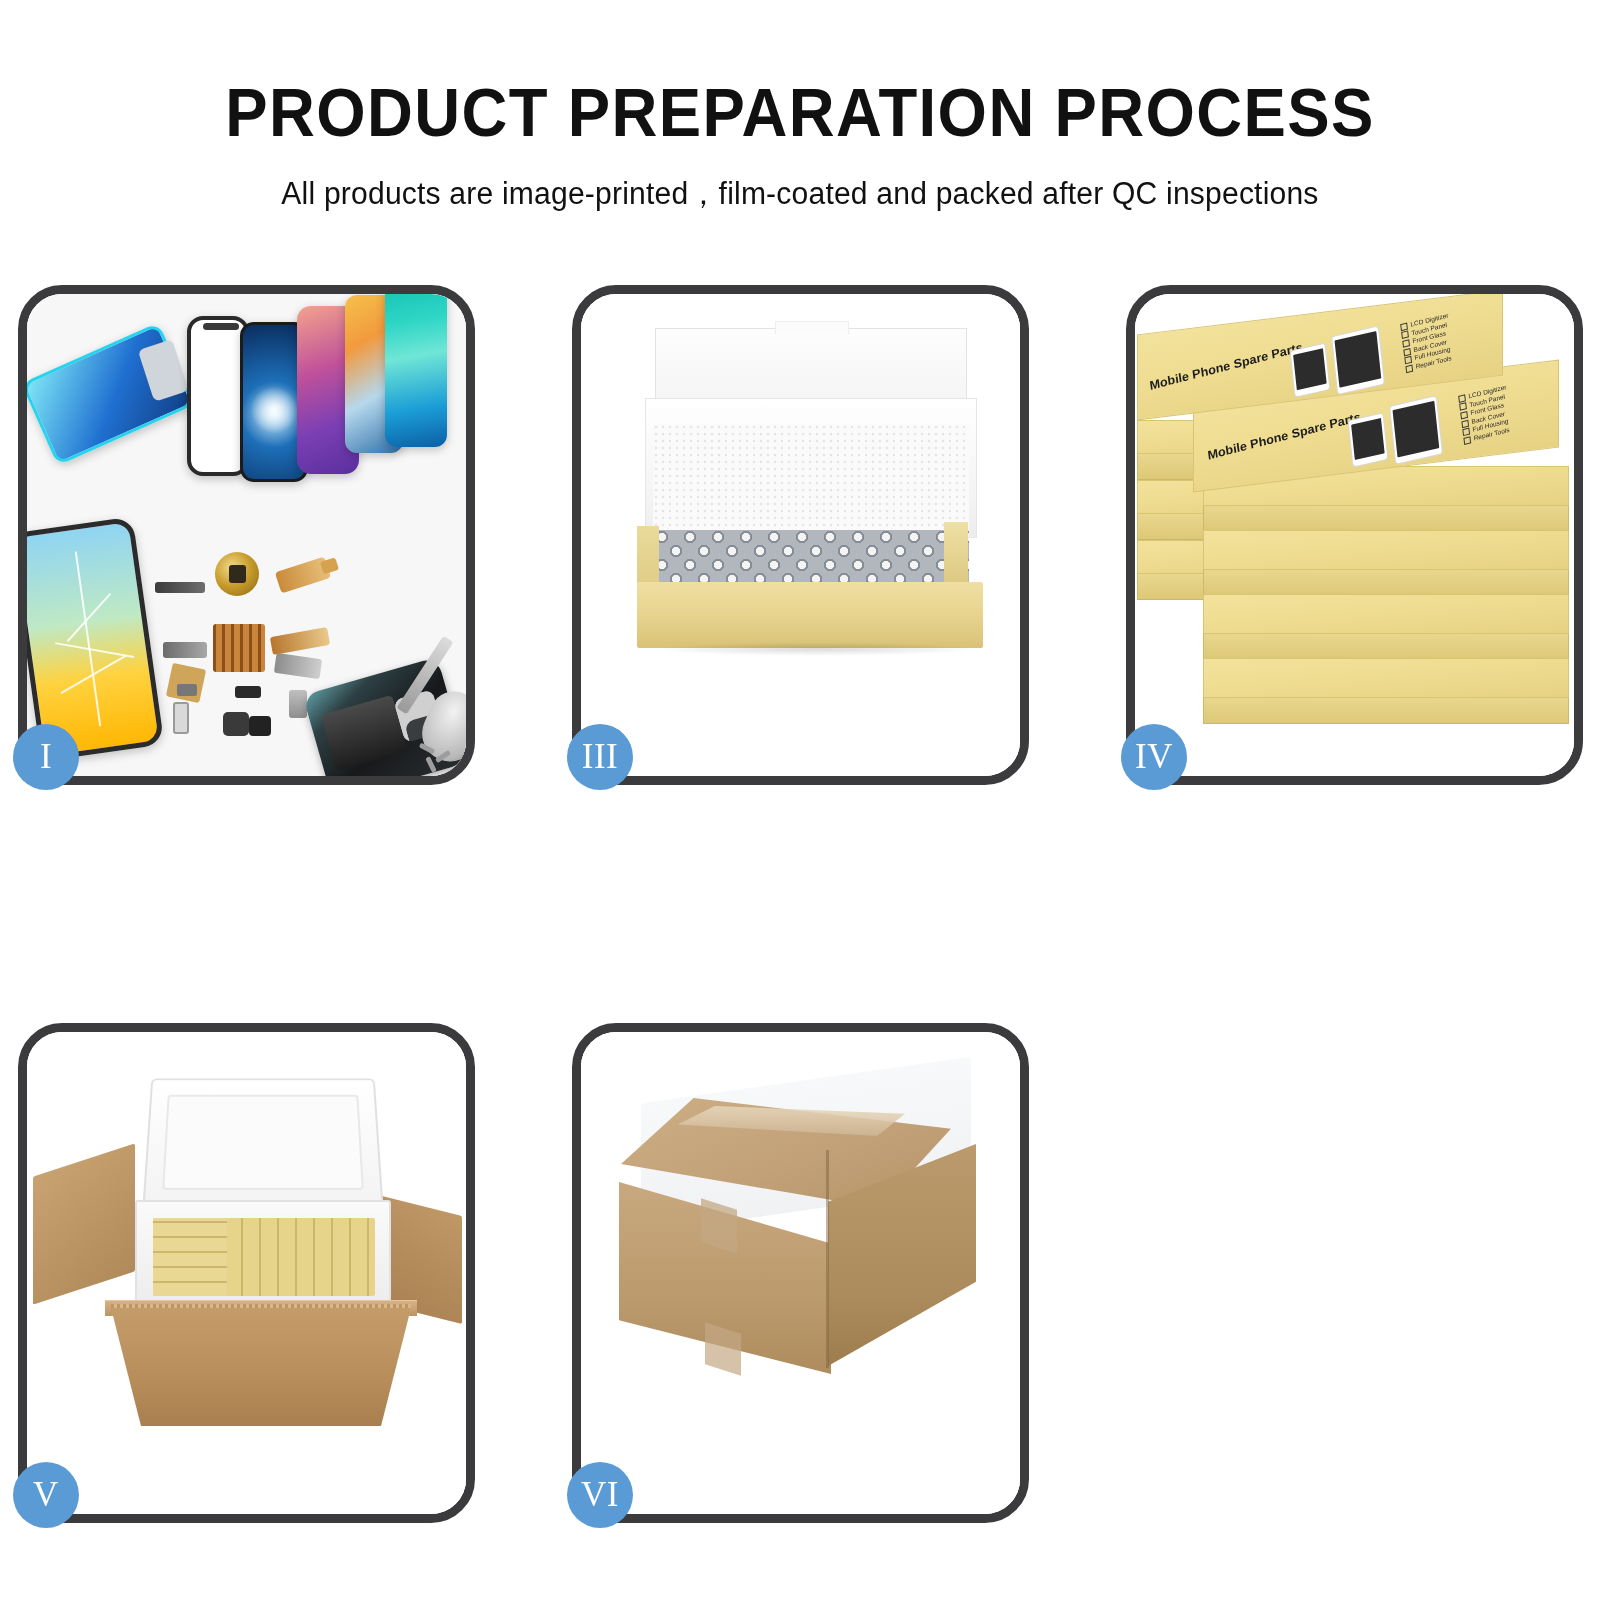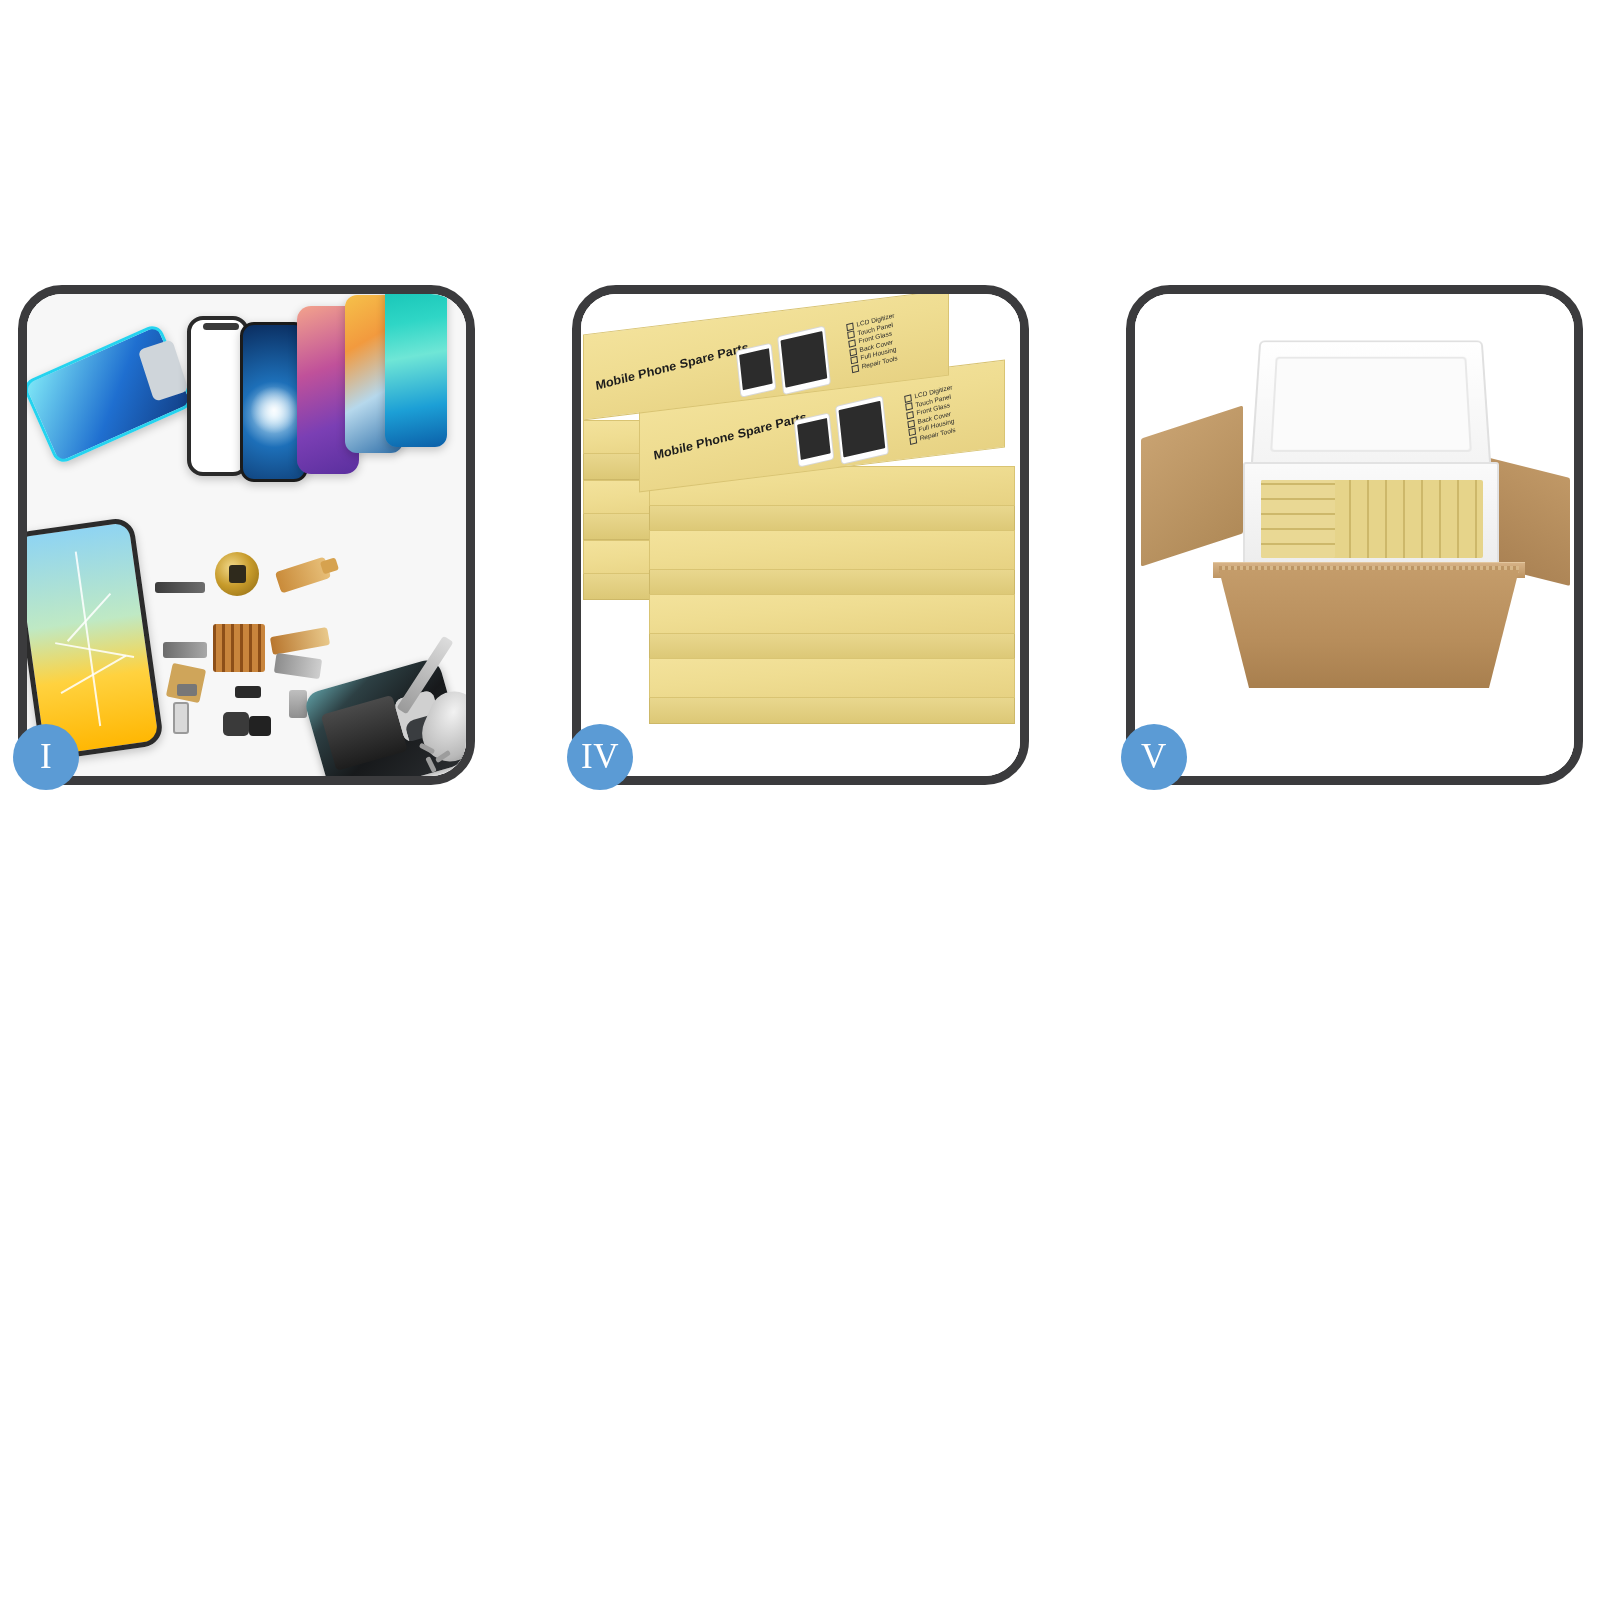--- a/index.html
+++ b/index.html
@@ -420,20 +420,24 @@
   .s6-edge {
     position:absolute; left:245px; top:118px; width:3px; height:218px;
     background: rgba(120,95,60,.45); transform: rotate(0deg);
   }
 </style>
 </head>
 <body>
 
 <div class="page">
 
+  <div class="header">
+    <div class="title">PRODUCT PREPARATION PROCESS</div>
+    <div class="subtitle">All products are image-printed，film-coated and packed after QC inspections</div>
+  </div>
 
   <div class="grid">
 
     <div class="card">
       <div class="card-clip">
         <div class="p1">
           <div class="phone-tilt pi-backglass"></div>
           <div class="phone-tilt pi-glass"></div>
           <div class="phone-tilt pi-lcd"></div>
           <div class="phone-tilt pi-purple"></div>
@@ -469,20 +473,35 @@
             <i style="left:0;top:0;transform:rotate(28deg);"></i>
             <i style="left:16px;top:8px;transform:rotate(-34deg);"></i>
             <i style="left:4px;top:16px;transform:rotate(64deg);"></i>
           </div>
         </div>
       </div>
       <div class="badge">I</div>
     </div>
 
 
+    <div class="card">
+      <div class="card-clip">
+        <div class="p3">
+          <div class="b3-lid"></div>
+          <div class="b3-inner"></div>
+          <div class="b3-foam"></div>
+          <div class="b3-wrap"></div>
+          <div class="b3-leftflap"></div>
+          <div class="b3-rightflap"></div>
+          <div class="b3-front"></div>
+          <div class="b3-shadow"></div>
+        </div>
+      </div>
+      <div class="badge">III</div>
+    </div>
 
     <div class="card">
       <div class="card-clip">
         <div class="p4">
 
           <div class="gbox" style="left:2px;top:126px;width:176px;height:34px;">
             <div class="gtop"></div>
               <div class="gside" style="top:34px;"></div>
           </div>
           <div class="gbox" style="left:2px;top:186px;width:176px;height:34px;">
@@ -563,15 +582,30 @@
           <div class="v-goldfill"></div>
           <div class="v-goldfill2"></div>
           <div class="v-cartonrim"></div>
           <div class="v-corr"></div>
           <div class="v-cartonfront"></div>
         </div>
       </div>
       <div class="badge">V</div>
     </div>
 
+    <div class="card">
+      <div class="card-clip">
+        <div class="p6">
+          <div class="s6-bg"></div>
+          <div class="s6-top"></div>
+          <div class="s6-tape"></div>
+          <div class="s6-front"></div>
+          <div class="s6-side"></div>
+          <div class="s6-edge"></div>
+          <div class="s6-tapeL"></div>
+          <div class="s6-tapeL2"></div>
+        </div>
+      </div>
+      <div class="badge">VI</div>
+    </div>
 
   </div>
 </div>
 
 </body></html>

